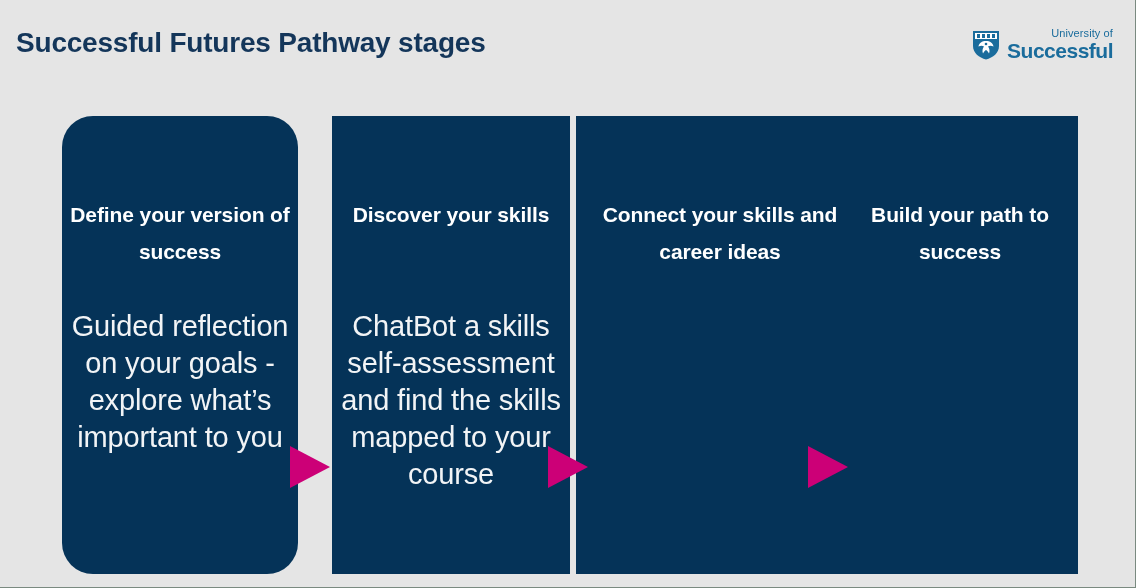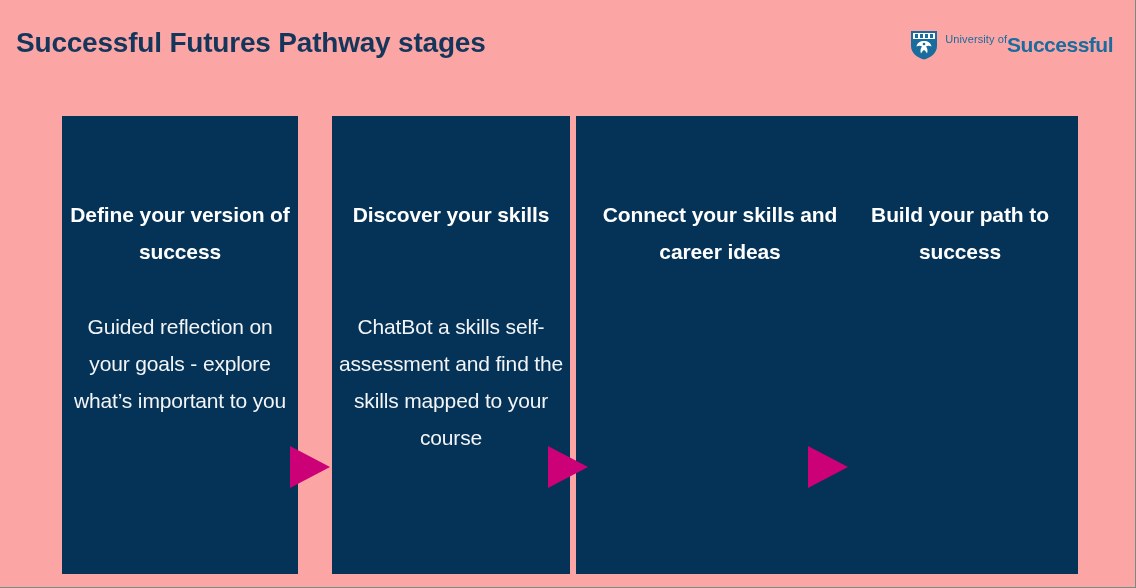--- a/index.html
+++ b/index.html
@@ -14,21 +14,21 @@
     font-family: "Liberation Sans", sans-serif;
     position: relative;
   }
 
   .slide {
     position: absolute;
     left: 0;
     top: 0;
     width: 1136px;
     height: 588px;
-    background: #fca5a5;
+    background: #e5e5e5;
     box-sizing: border-box;
     border-right: 1px solid #7a8a80;
     border-bottom: 1px solid #7a8a80;
   }
 
   
   .slide-title {
     position: absolute;
     left: 16px;
     top: 27px;
@@ -49,22 +49,24 @@
     height: 34px;
   }
   .logo-crest {
     width: 30px;
     height: 32px;
     flex: 0 0 auto;
     display: block;
   }
   .logo-wordmark {
     display: flex;
+    flex-direction: column;
     justify-content: center;
     line-height: 1;
+    align-items: flex-end;
   }
   .logo-line1 {
     font-size: 11px;
     color: #1a6c9c;
     letter-spacing: 0.1px;
     margin-bottom: 1px;
   }
   .logo-line2 {
     font-size: 21px;
     font-weight: bold;
@@ -105,21 +107,21 @@
     letter-spacing: -0.1px;
   }
 
   .panel-body {
     position: absolute;
     left: 6px;
     right: 6px;
     top: 192px;
     text-align: center;
     color: #f2f4f6;
-    font-size: 21px;
+    font-size: 29px;
     font-weight: normal;
     line-height: 37px;
     letter-spacing: -0.15px;
   }
 
   
   .arrow {
     position: absolute;
     top: 330px;
     width: 40px;
@@ -149,21 +151,21 @@
       </svg>
     </span>
     <span class="logo-wordmark">
       <span class="logo-line1">University of</span>
       <span class="logo-line2">Successful</span>
     </span>
   </div>
 
   <div class="stages">
 
-    <div class="panel" style="left:0px; width:236px;">
+    <div class="panel" style="left:0px; width:236px;border-radius:31px;">
       <div class="panel-heading">Define your version of success</div>
       <div class="panel-body">Guided reflection on your goals - explore what’s important to you</div>
     </div>
 
     <div class="panel" style="left:270px; width:238px;">
       <div class="panel-heading">Discover your skills</div>
       <div class="panel-body">ChatBot a skills self-assessment and find the skills mapped to your course</div>
     </div>
 
     <div class="panel" style="left:514px; width:288px;">

